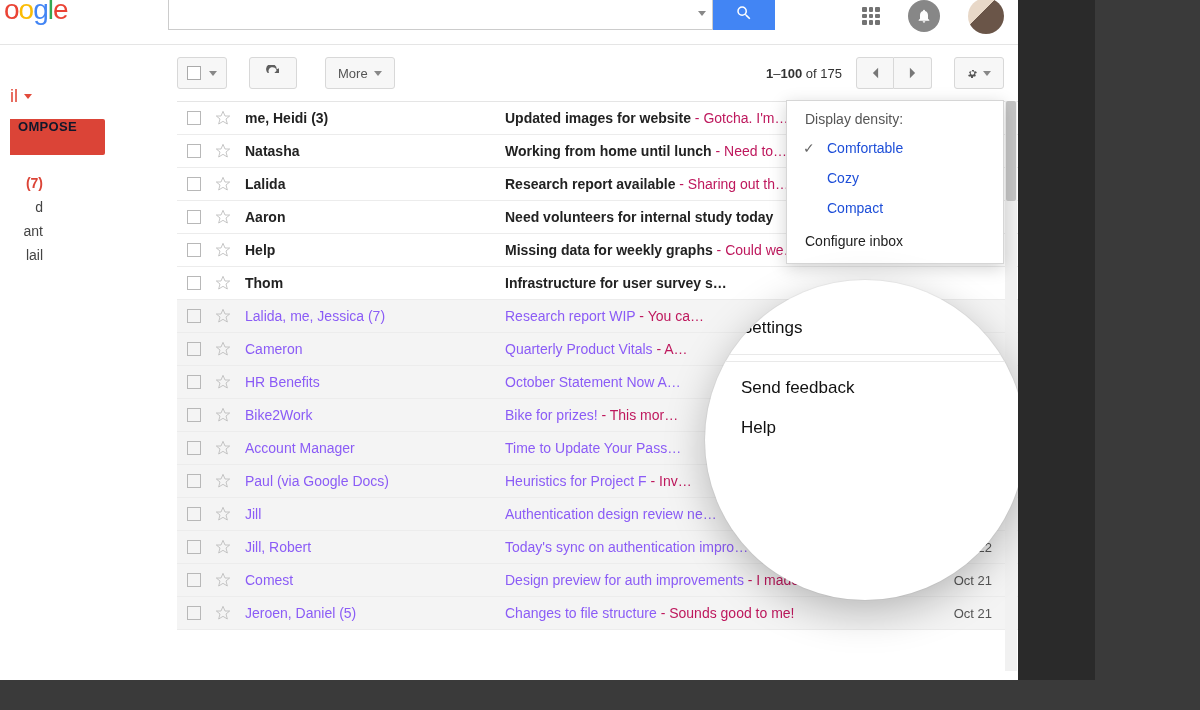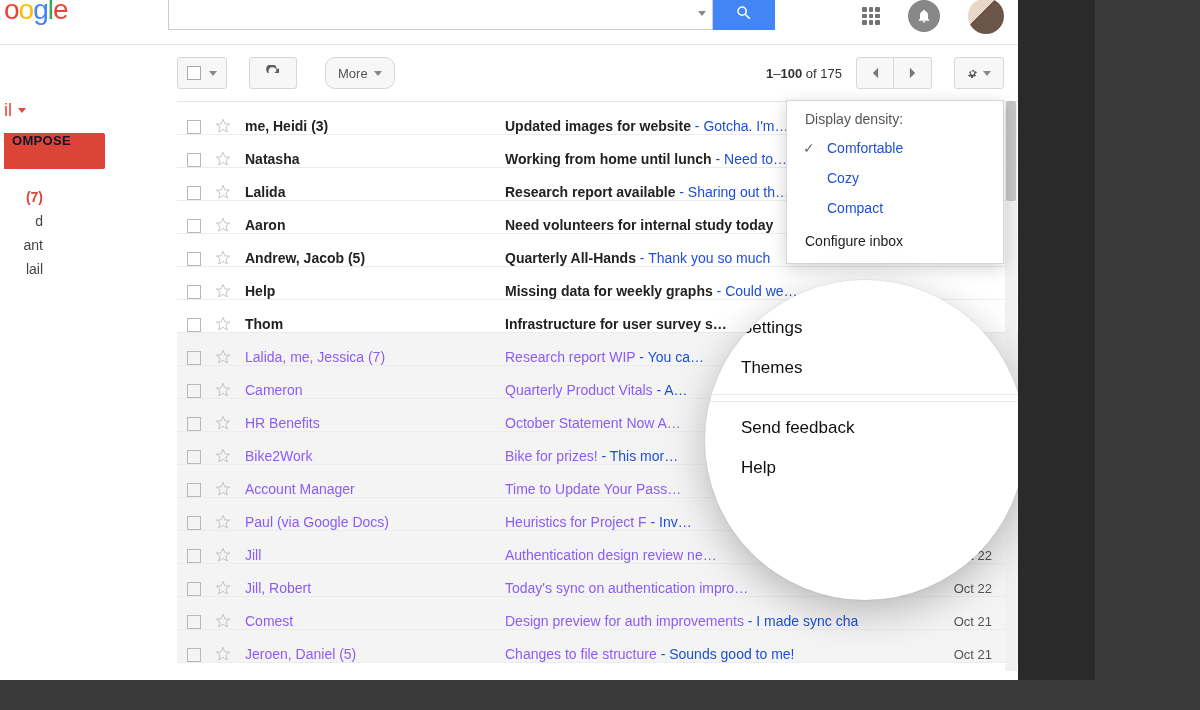--- a/index.html
+++ b/index.html
@@ -110,42 +110,42 @@
     justify-content:center;
     cursor:pointer;
     padding: 0 12px;
     color:#555;
     font-size:13px;
   }
   .tb-sel { width:50px; gap:8px; padding:0; }
   .tb-sel .cb { width:14px; height:14px; border:1px solid #aaa; background:#fff; }
   .tb-refresh { width:48px; margin-left: 22px; }
   .tb-refresh svg { width:16px; height:16px; fill:#5f5f5f; }
-  .tb-more { margin-left: 28px; gap:6px;border-radius:10px; }
+  .tb-more { margin-left: 28px; gap:6px; }
   .tb-right {
     margin-left:auto;
     display:flex;
     align-items:center;
     gap:0;
   }
   .pager-text { color:#333; font-size:13px; margin-right:14px; }
   .pager-text b { font-weight:700; }
   .pager-btn { width:38px; }
   .pager-btn.left { border-top-right-radius:0; border-bottom-right-radius:0; }
   .pager-btn.right { border-top-left-radius:0; border-bottom-left-radius:0; border-left:none; }
   .pager-btn svg{ width:9px; height:14px; fill:#777; }
   .gear-btn { width:50px; margin-left:22px; gap:5px; }
   .gear-btn svg { width:16px; height:16px; fill:#555; }
 
   
   .sidebar {
     position:absolute;
-    left:0; top:100px;
+    left:0; top:86px;
     width:105px;
-    padding-left:4px;
+    padding-left:10px;
   }
   .sb-brand { color:#e24a3b; font-size:18px; font-weight:400; padding:0 0 12px 0; display:flex; align-items:center; gap:6px;}
   .compose {
     background:#db4437; color:#0f172a;
     height:36px; padding:0 16px 0 8px;
     display:flex; 
     font-weight:700; font-size:13px; letter-spacing:0.3px;
     border-top-right-radius:2px; border-bottom-right-radius:2px;
     cursor:pointer;
   }
@@ -154,37 +154,37 @@
 
   
   .list {
     position:absolute;
     left:177px; right:0; top:101px; bottom:0;
     overflow:hidden;
     border-top:1px solid #e5e5e5;
   }
   .row {
     display:flex;
-    align-items:flex-end;
+    align-items:center;
     height:33px;
     border-bottom:1px solid #ececec;
     padding: 0 26px 0 10px;
     font-size:14px;
     background:#fff;
   }
   .row.read { background:#f4f4f4; }
   .row .cb { width:14px; height:14px; border:1px solid #b8b8b8; flex:0 0 auto; margin-right:14px; }
   .row .star svg { width:16px; height:16px; fill:none; stroke:#b8b8b8; stroke-width:1.2; }
   .row .star { margin-right:14px; display:flex; }
   .row .sender { width:260px; flex:0 0 260px; white-space:nowrap; overflow:hidden; text-overflow:ellipsis;}
   .row.unread .sender, .row.unread .subject { font-weight:700; color:#222; }
   .row.read .sender, .row.read .subject { font-weight:400; color:#8b5cf6; }
   .row .body { flex:1 1 auto; white-space:nowrap; overflow:hidden; text-overflow:ellipsis; }
   .row .subject {}
-  .row .snippet { color:#1d4ed8; }
+  .row .snippet { color:#be185d; }
   .row .date { color:#555; font-size:13px; margin-left:12px; }
 
   
   .dd-small {
     position:absolute;
     top:100px; right:14px;
     width:218px;
     background:#fff;
     border:1px solid #d6d6d6;
     box-shadow:0 4px 16px rgba(0,0,0,.18);
@@ -388,31 +388,20 @@
         <span class="body"><span class="subject">Need volunteers for internal study today</span><span class="snippet"></span></span>
         <span class="date"></span>
       </div>
       <div class="row unread">
         <span class="cb"></span>
         <span class="star">
           <svg viewBox="0 0 24 24">
             <polygon points="12,2 15,9 22,9 16.5,13.5 18.5,21 12,17 5.5,21 7.5,13.5 2,9 9,9"></polygon>
           </svg>
         </span>
-        <span class="sender">Andrew, Jacob (5)</span>
-        <span class="body"><span class="subject">Quarterly All-Hands</span><span class="snippet"> - Thank you so much</span></span>
-        <span class="date"></span>
-      </div>
-      <div class="row unread">
-        <span class="cb"></span>
-        <span class="star">
-          <svg viewBox="0 0 24 24">
-            <polygon points="12,2 15,9 22,9 16.5,13.5 18.5,21 12,17 5.5,21 7.5,13.5 2,9 9,9"></polygon>
-          </svg>
-        </span>
         <span class="sender">Help</span>
         <span class="body"><span class="subject">Missing data for weekly graphs</span><span class="snippet"> - Could we…</span></span>
         <span class="date"></span>
       </div>
       <div class="row unread">
         <span class="cb"></span>
         <span class="star">
           <svg viewBox="0 0 24 24">
             <polygon points="12,2 15,9 22,9 16.5,13.5 18.5,21 12,17 5.5,21 7.5,13.5 2,9 9,9"></polygon>
           </svg>
@@ -543,21 +532,20 @@
         <div class="opt sel">Comfortable</div>
         <div class="opt">Cozy</div>
         <div class="opt">Compact</div>
       </div>
     <div class="link">Configure inbox</div>
   </div>
 
   <div class="bubble">
     <div class="inner">
       <div class="item">Settings</div>
-      <div class="item">Themes</div>
       <hr>
       <hr>
       <div class="item">Send feedback</div>
       <div class="item">Help</div>
     </div>
   </div>
 
 </div>
 
 </body></html>

